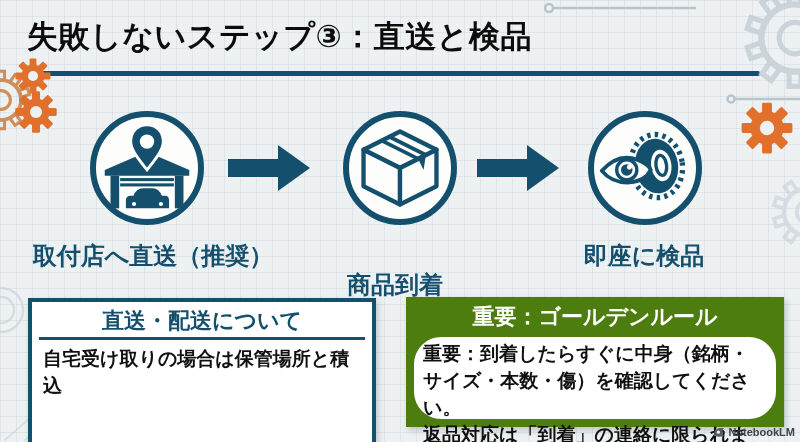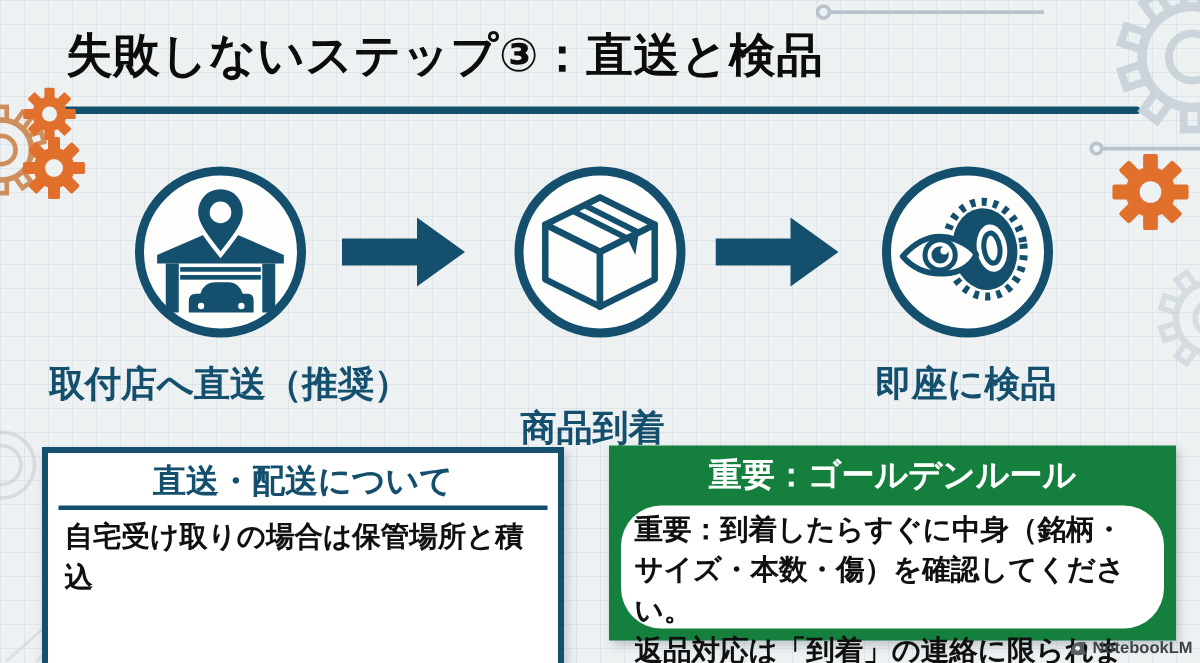--- a/index.html
+++ b/index.html
@@ -8,21 +8,21 @@
     font-family:"Liberation Sans","DejaVu Sans",sans-serif;
     background-color:#eef1f2;
     background-image:
       linear-gradient(rgba(130,160,180,0.14) 1px, transparent 1px),
       linear-gradient(90deg, rgba(130,160,180,0.14) 1px, transparent 1px);
     background-size:16px 16px;
   }
   .slide{position:absolute;inset:0;}
   .deco{position:absolute;left:0;top:0;z-index:1;}
   .title{
-    position:absolute;left:44px;top:16px;z-index:2;
+    position:absolute;left:27px;top:16px;z-index:2;
     font-size:31px;font-weight:800;color:#0c0c0c;letter-spacing:0.5px;white-space:nowrap;
   }
   .title-underline{
     position:absolute;left:30px;top:71px;width:730px;height:5px;
     background:#14506e;z-index:0;border-radius:2px;
   }
   .step{
     position:absolute;top:111px;width:114px;height:114px;box-sizing:border-box;
     border:6px solid #14506e;border-radius:50%;background:#fdfdfc;z-index:2;
     display:flex;align-items:center;justify-content:center;
@@ -41,21 +41,21 @@
     box-shadow:2px 3px 6px rgba(40,60,80,0.25);
   }
   .info-title{
     text-align:center;font-size:22px;font-weight:800;color:#14506e;
     padding-top:4px;line-height:30px;
   }
   .info-divider{height:3px;background:#14506e;margin:1px 7px 0 7px;}
   .info-body{padding:5px 11px 0 11px;font-size:19px;font-weight:700;color:#101010;line-height:27px;}
   .rule-box{
     position:absolute;left:406px;top:297px;width:378px;height:130px;box-sizing:border-box;
-    background:#15803d;z-index:2;box-shadow:2px 3px 6px rgba(40,60,80,0.25);
+    background:#4d7c0f;z-index:2;box-shadow:2px 3px 6px rgba(40,60,80,0.25);
   }
   .rule-title{
     text-align:center;font-size:22px;font-weight:800;color:#ffffff;
     line-height:30px;padding-top:5px;
   }
   .rule-panel{
     position:absolute;left:8px;right:8px;top:40px;bottom:8px;background:#ffffff;border-radius:27px;
   }
   .rule-body{padding:3px 8px 0 9px;font-size:19px;font-weight:700;color:#101010;line-height:27px;}
   .watermark{

